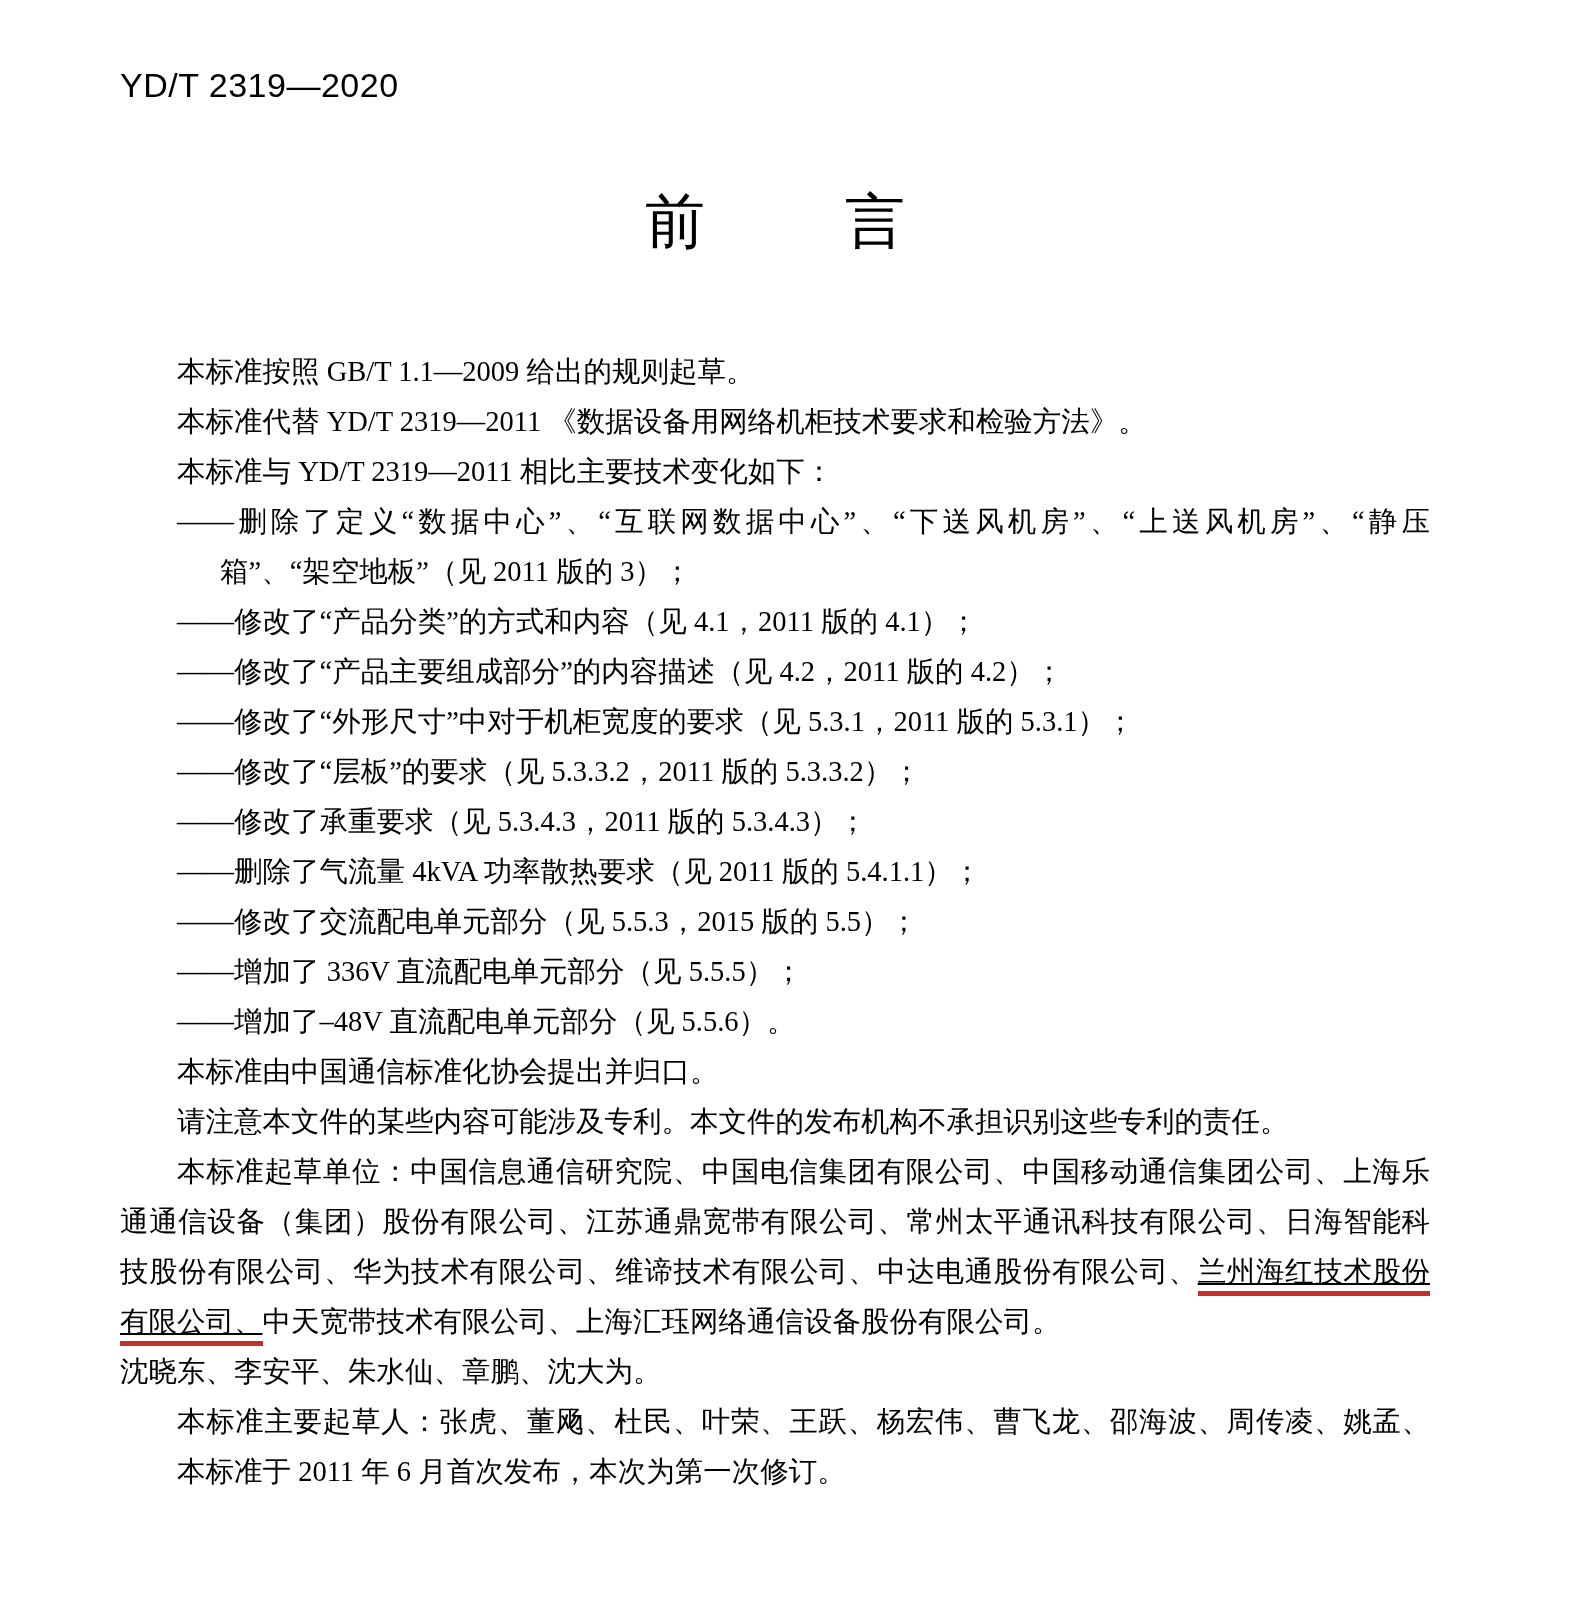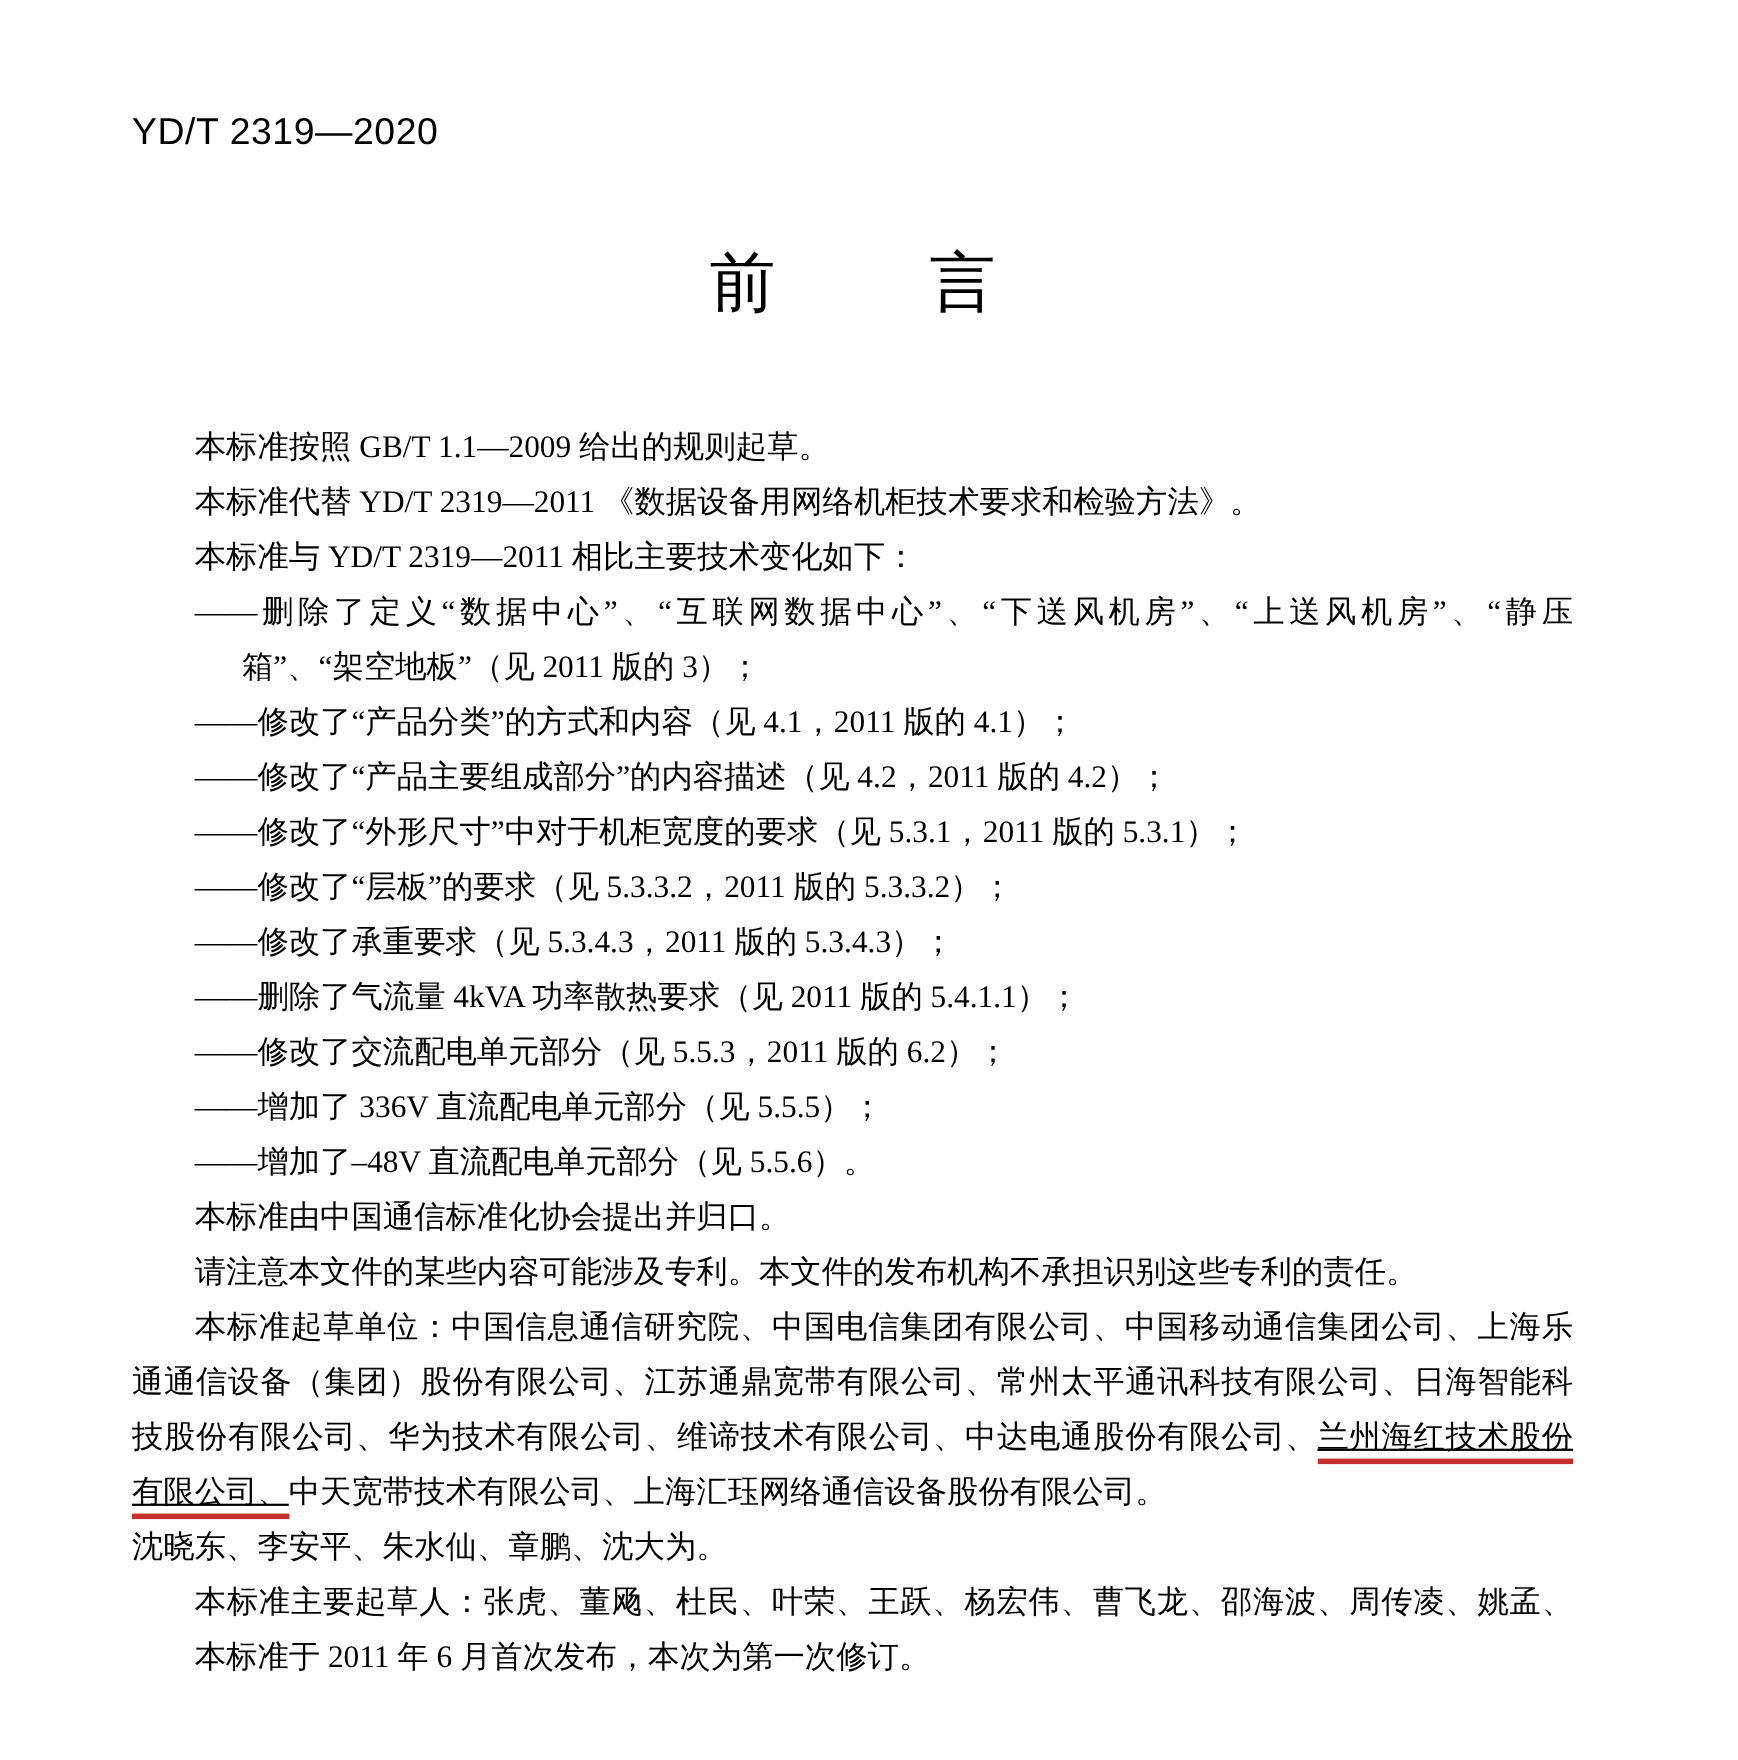--- a/index.html
+++ b/index.html
@@ -11,21 +11,21 @@
   body {
     width: 1580px;
     height: 1600px;
     font-family: "Liberation Serif", "DejaVu Serif", serif;
     overflow: hidden;
   }
   .page {
     box-sizing: border-box;
     width: 1305px;
     height: 1600px;
-    padding: 100px 150px 0 120px;
+    padding: 65px 150px 0 120px;
   }
   .doc-code {
     font-family: "Liberation Sans", "DejaVu Sans", sans-serif;
     font-size: 34px;
     line-height: 40px;
     letter-spacing: 0.5px;
   }
   .title {
     margin-top: 88px;
     width: 1310px;
@@ -74,21 +74,21 @@
       <div class="line ind"><span>本标准代替 YD/T 2319—2011 《数据设备用网络机柜技术要求和检验方法》。</span></div>
       <div class="line ind"><span>本标准与 YD/T 2319—2011 相比主要技术变化如下：</span></div>
       <div class="line ind fill"><span>——删除了定义“数据中心”、“互联网数据中心”、“下送风机房”、“上送风机房”、“静压</span></div>
       <div class="line hang"><span>箱”、“架空地板”（见 2011 版的 3）；</span></div>
       <div class="line ind"><span>——修改了“产品分类”的方式和内容（见 4.1，2011 版的 4.1）；</span></div>
       <div class="line ind"><span>——修改了“产品主要组成部分”的内容描述（见 4.2，2011 版的 4.2）；</span></div>
       <div class="line ind"><span>——修改了“外形尺寸”中对于机柜宽度的要求（见 5.3.1，2011 版的 5.3.1）；</span></div>
       <div class="line ind"><span>——修改了“层板”的要求（见 5.3.3.2，2011 版的 5.3.3.2）；</span></div>
       <div class="line ind"><span>——修改了承重要求（见 5.3.4.3，2011 版的 5.3.4.3）；</span></div>
       <div class="line ind"><span>——删除了气流量 4kVA 功率散热要求（见 2011 版的 5.4.1.1）；</span></div>
-      <div class="line ind"><span>——修改了交流配电单元部分（见 5.5.3，2011 版的 6.2）；</span></div>
+      <div class="line ind"><span>——修改了交流配电单元部分（见 5.5.3，2015 版的 5.5）；</span></div>
       <div class="line ind"><span>——增加了 336V 直流配电单元部分（见 5.5.5）；</span></div>
       <div class="line ind"><span>——增加了–48V 直流配电单元部分（见 5.5.6）。</span></div>
       <div class="line ind"><span>本标准由中国通信标准化协会提出并归口。</span></div>
       <div class="line ind"><span>请注意本文件的某些内容可能涉及专利。本文件的发布机构不承担识别这些专利的责任。</span></div>
       <div class="line ind fill"><span>本标准起草单位：中国信息通信研究院、中国电信集团有限公司、中国移动通信集团公司、上海乐</span></div>
       <div class="line fill"><span>通通信设备（集团）股份有限公司、江苏通鼎宽带有限公司、常州太平通讯科技有限公司、日海智能科</span></div>
       <div class="line fill"><span>技股份有限公司、华为技术有限公司、维谛技术有限公司、中达电通股份有限公司、</span><span class="u-red" style="border-bottom-color: rgb(196, 48, 43);">兰州海红技术股份</span></div>
       <div class="line"><span class="u-red" style="border-bottom-color: rgb(196, 48, 43);">有限公司、</span><span>中天宽带技术有限公司、上海汇珏网络通信设备股份有限公司。</span></div>
       <div class="line"><span>沈晓东、李安平、朱水仙、章鹏、沈大为。</span></div>
       <div class="line ind fill"><span>本标准主要起草人：张虎、董飏、杜民、叶荣、王跃、杨宏伟、曹飞龙、邵海波、周传凌、姚孟、</span></div>

